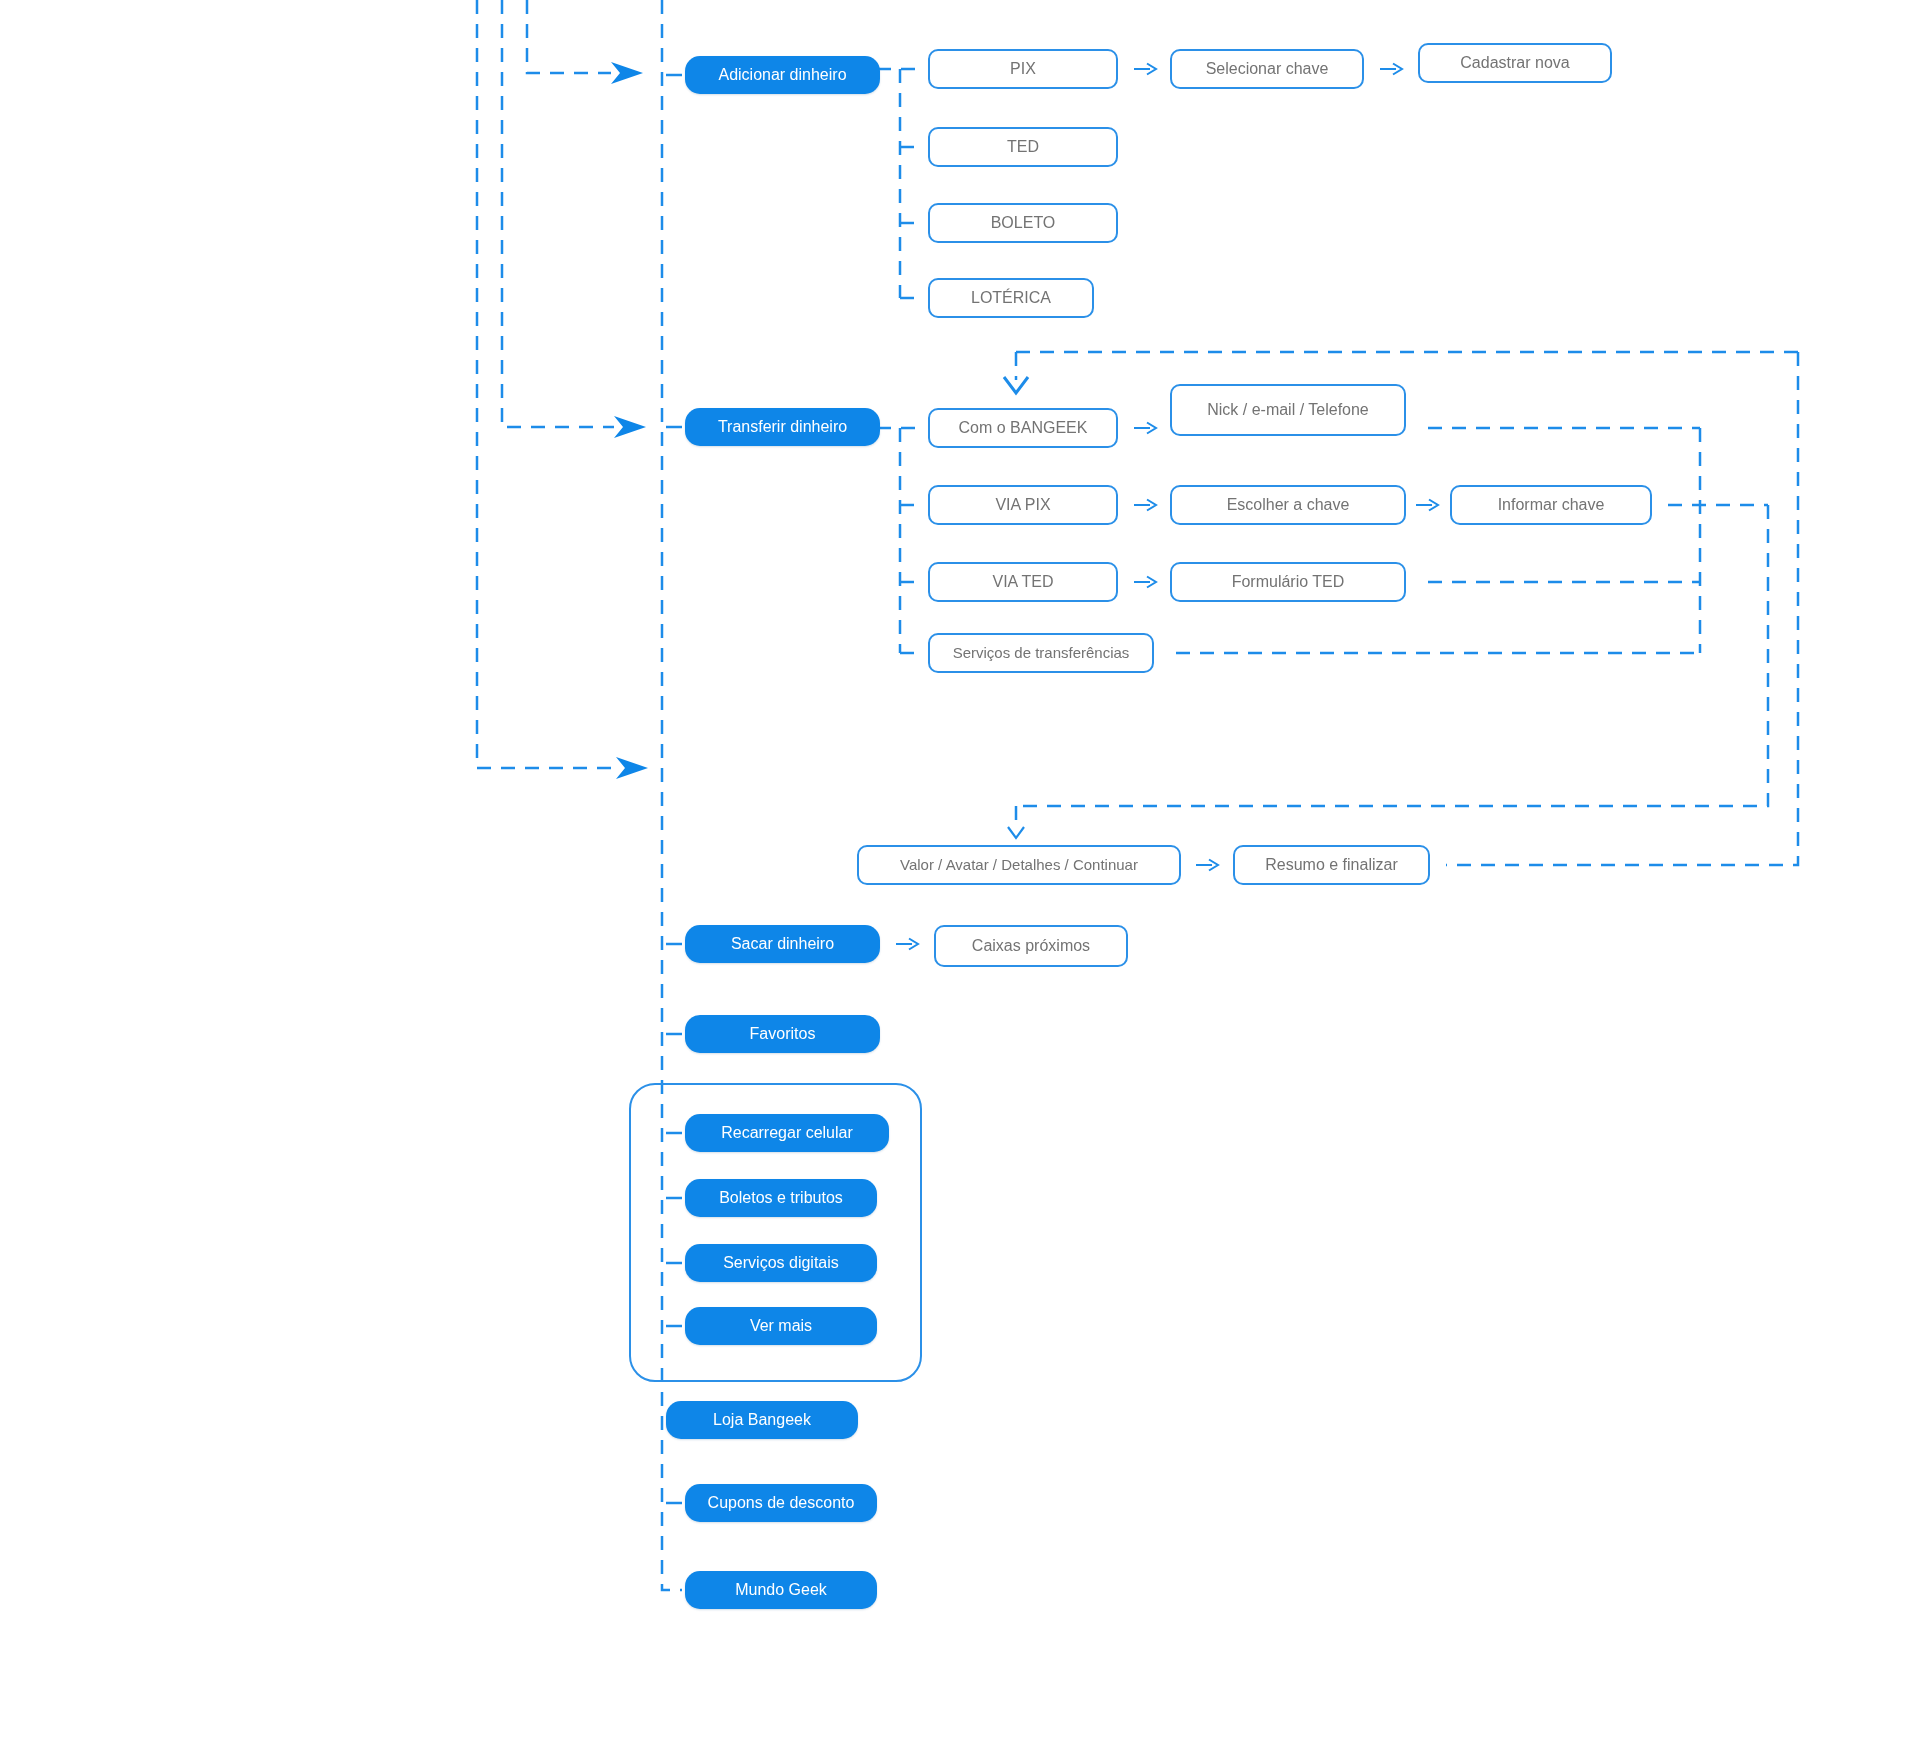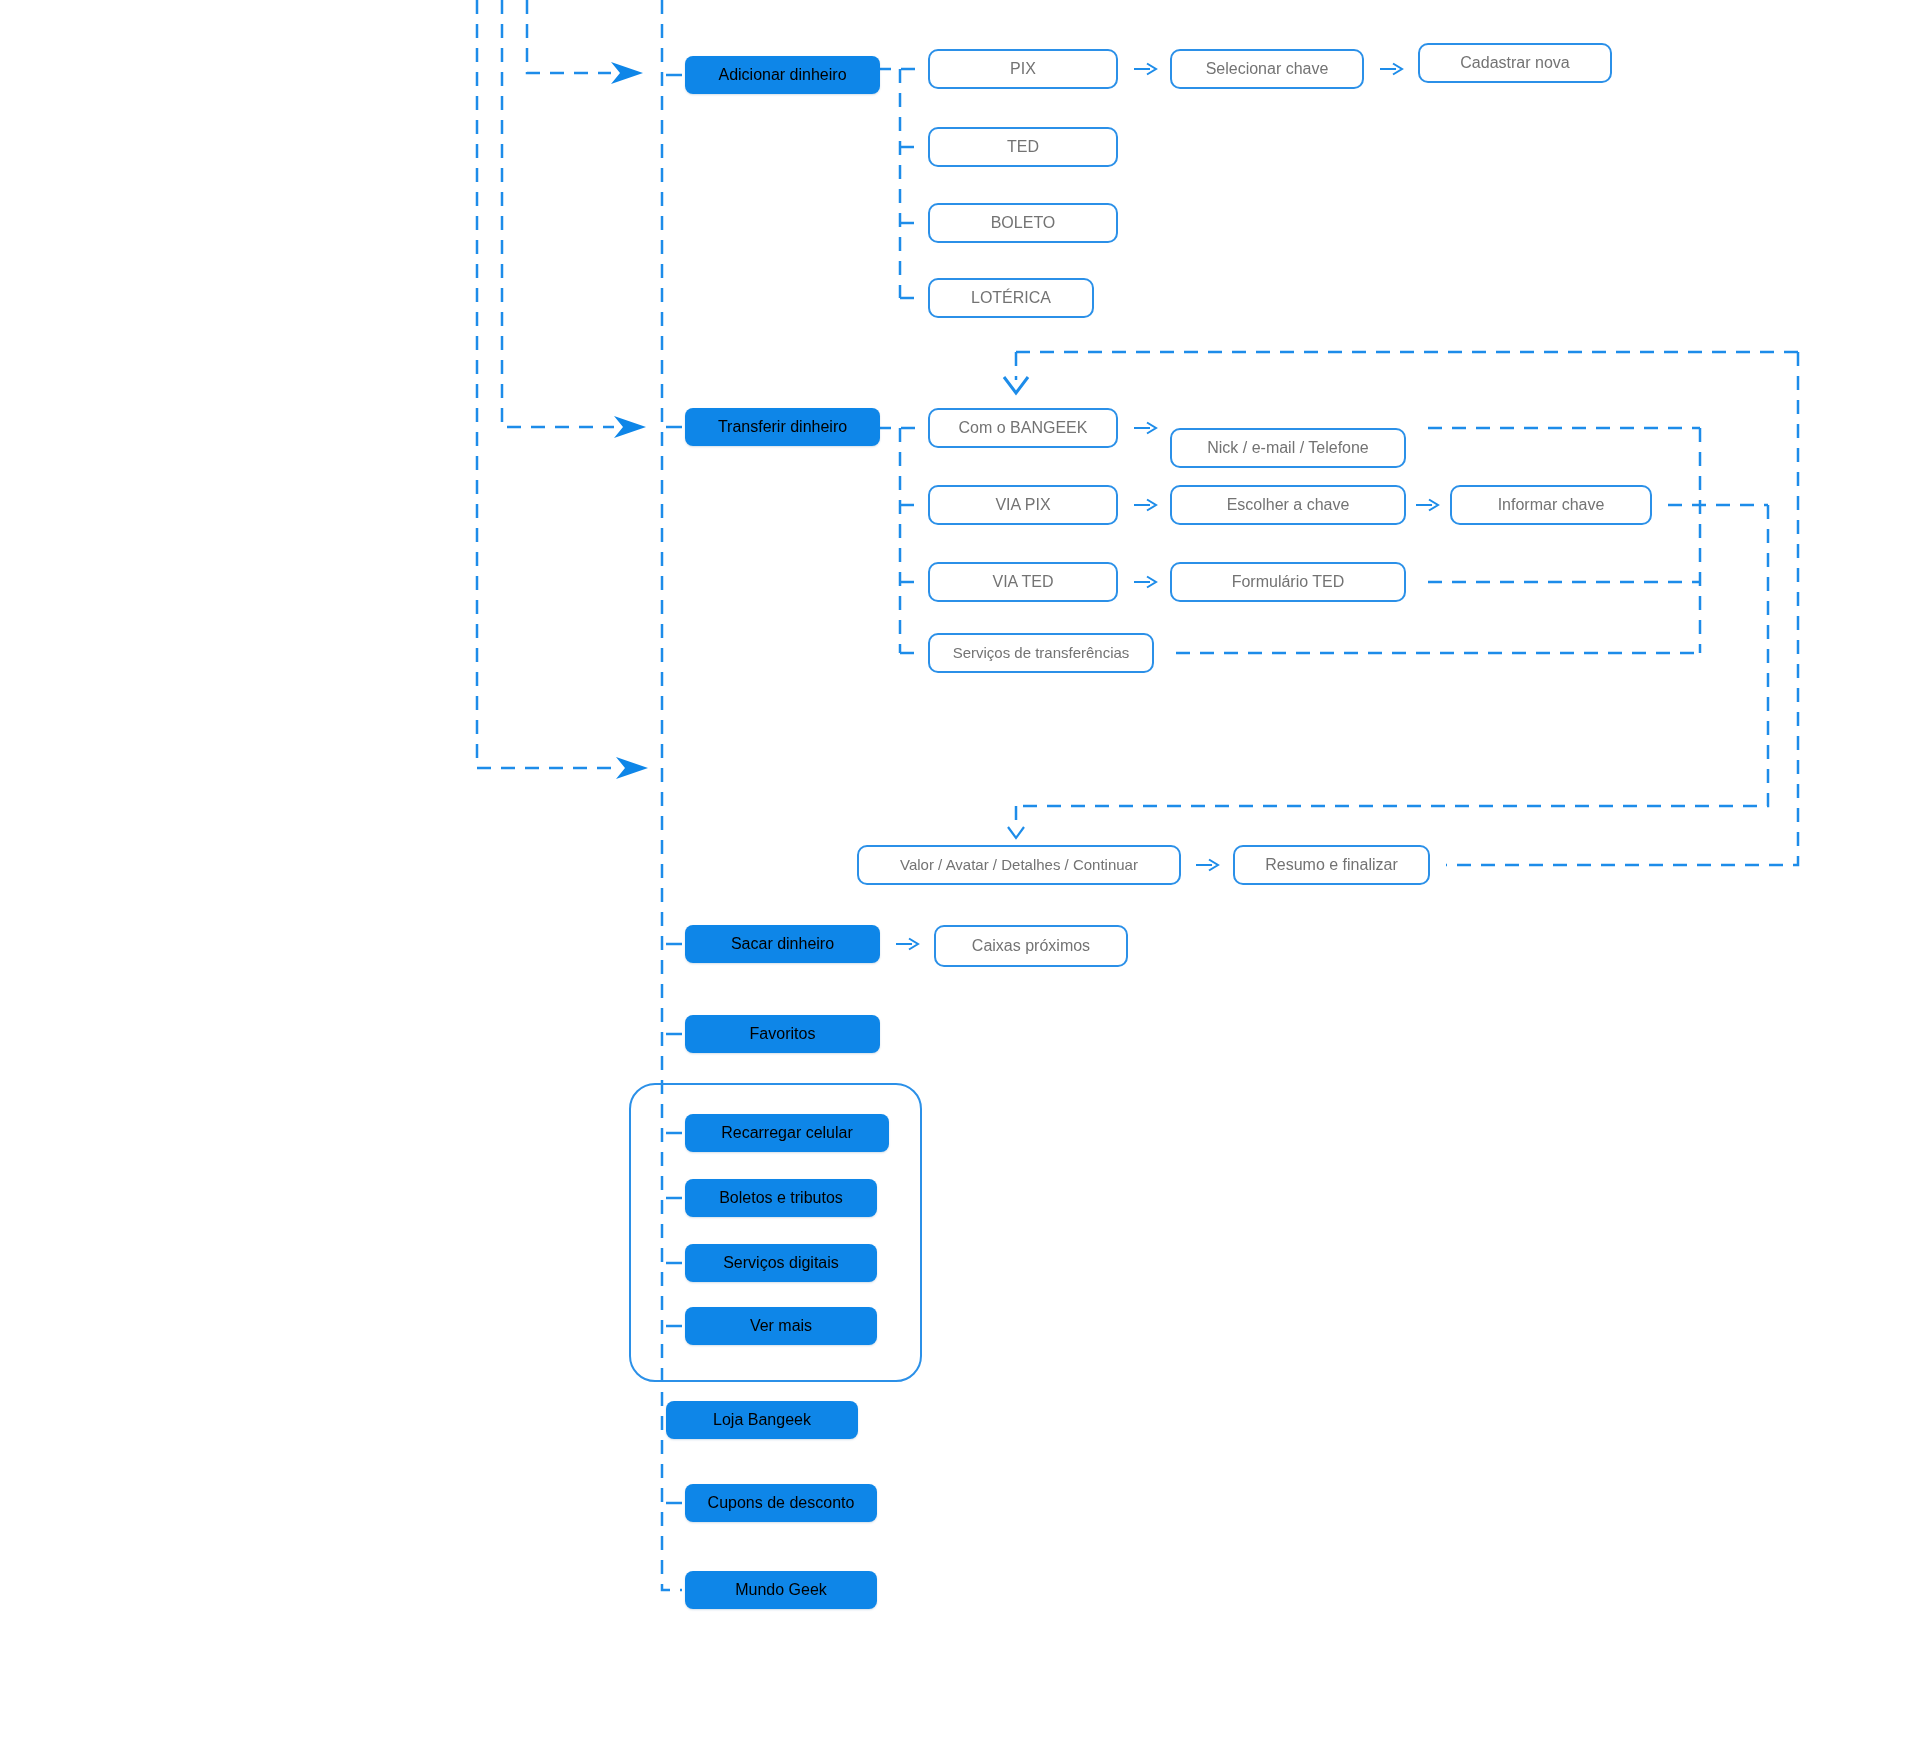--- a/index.html
+++ b/index.html
@@ -15,22 +15,22 @@
     position:absolute;
     display:flex;align-items:center;justify-content:center;
     text-align:center;
     font-size:16px;
     line-height:1.1;
     box-sizing:border-box;
     white-space:nowrap;
   }
   .btn{
     background:#0e86e8;
-    color:#000000;
-    border-radius:8px;
+    color:#ffffff;
+    border-radius:15px;
     box-shadow:0 1px 2px rgba(10,70,130,.18);
   }
   .box{
     background:#ffffff;
     border:2px solid #2b90e8;
     color:#737373;
     border-radius:10px;
   }
   .box.small-text{font-size:15px;}
   .group-box{
@@ -121,21 +121,21 @@
   <div class="node btn" style="left:685px;top:56px;width:195px;height:38px">Adicionar dinheiro</div>
   <div class="node box" style="left:928px;top:49px;width:190px;height:40px">PIX</div>
   <div class="node box" style="left:1170px;top:49px;width:194px;height:40px">Selecionar chave</div>
   <div class="node box" style="left:1418px;top:43px;width:194px;height:40px">Cadastrar nova</div>
   <div class="node box" style="left:928px;top:127px;width:190px;height:40px">TED</div>
   <div class="node box" style="left:928px;top:203px;width:190px;height:40px">BOLETO</div>
   <div class="node box" style="left:928px;top:278px;width:166px;height:40px">LOTÉRICA</div>
 
   <div class="node btn" style="left:685px;top:408px;width:195px;height:38px">Transferir dinheiro</div>
   <div class="node box" style="left:928px;top:408px;width:190px;height:40px">Com o BANGEEK</div>
-  <div class="node box" style="left:1170px;top:428px;width:236px;height:40px">Nick / e-mail / Telefone</div>
+  <div class="node box" style="left:1170px;top:384px;width:236px;height:52px">Nick / e-mail / Telefone</div>
   <div class="node box" style="left:928px;top:485px;width:190px;height:40px">VIA PIX</div>
   <div class="node box" style="left:1170px;top:485px;width:236px;height:40px">Escolher a chave</div>
   <div class="node box" style="left:1450px;top:485px;width:202px;height:40px">Informar chave</div>
   <div class="node box" style="left:928px;top:562px;width:190px;height:40px">VIA TED</div>
   <div class="node box" style="left:1170px;top:562px;width:236px;height:40px">Formulário TED</div>
   <div class="node box small-text" style="left:928px;top:633px;width:226px;height:40px">Serviços de transferências</div>
   <div class="node box small-text" style="left:857px;top:845px;width:324px;height:40px">Valor / Avatar / Detalhes / Continuar</div>
   <div class="node box" style="left:1233px;top:845px;width:197px;height:40px">Resumo e finalizar</div>
 
   <div class="node btn" style="left:685px;top:925px;width:195px;height:38px">Sacar dinheiro</div>

